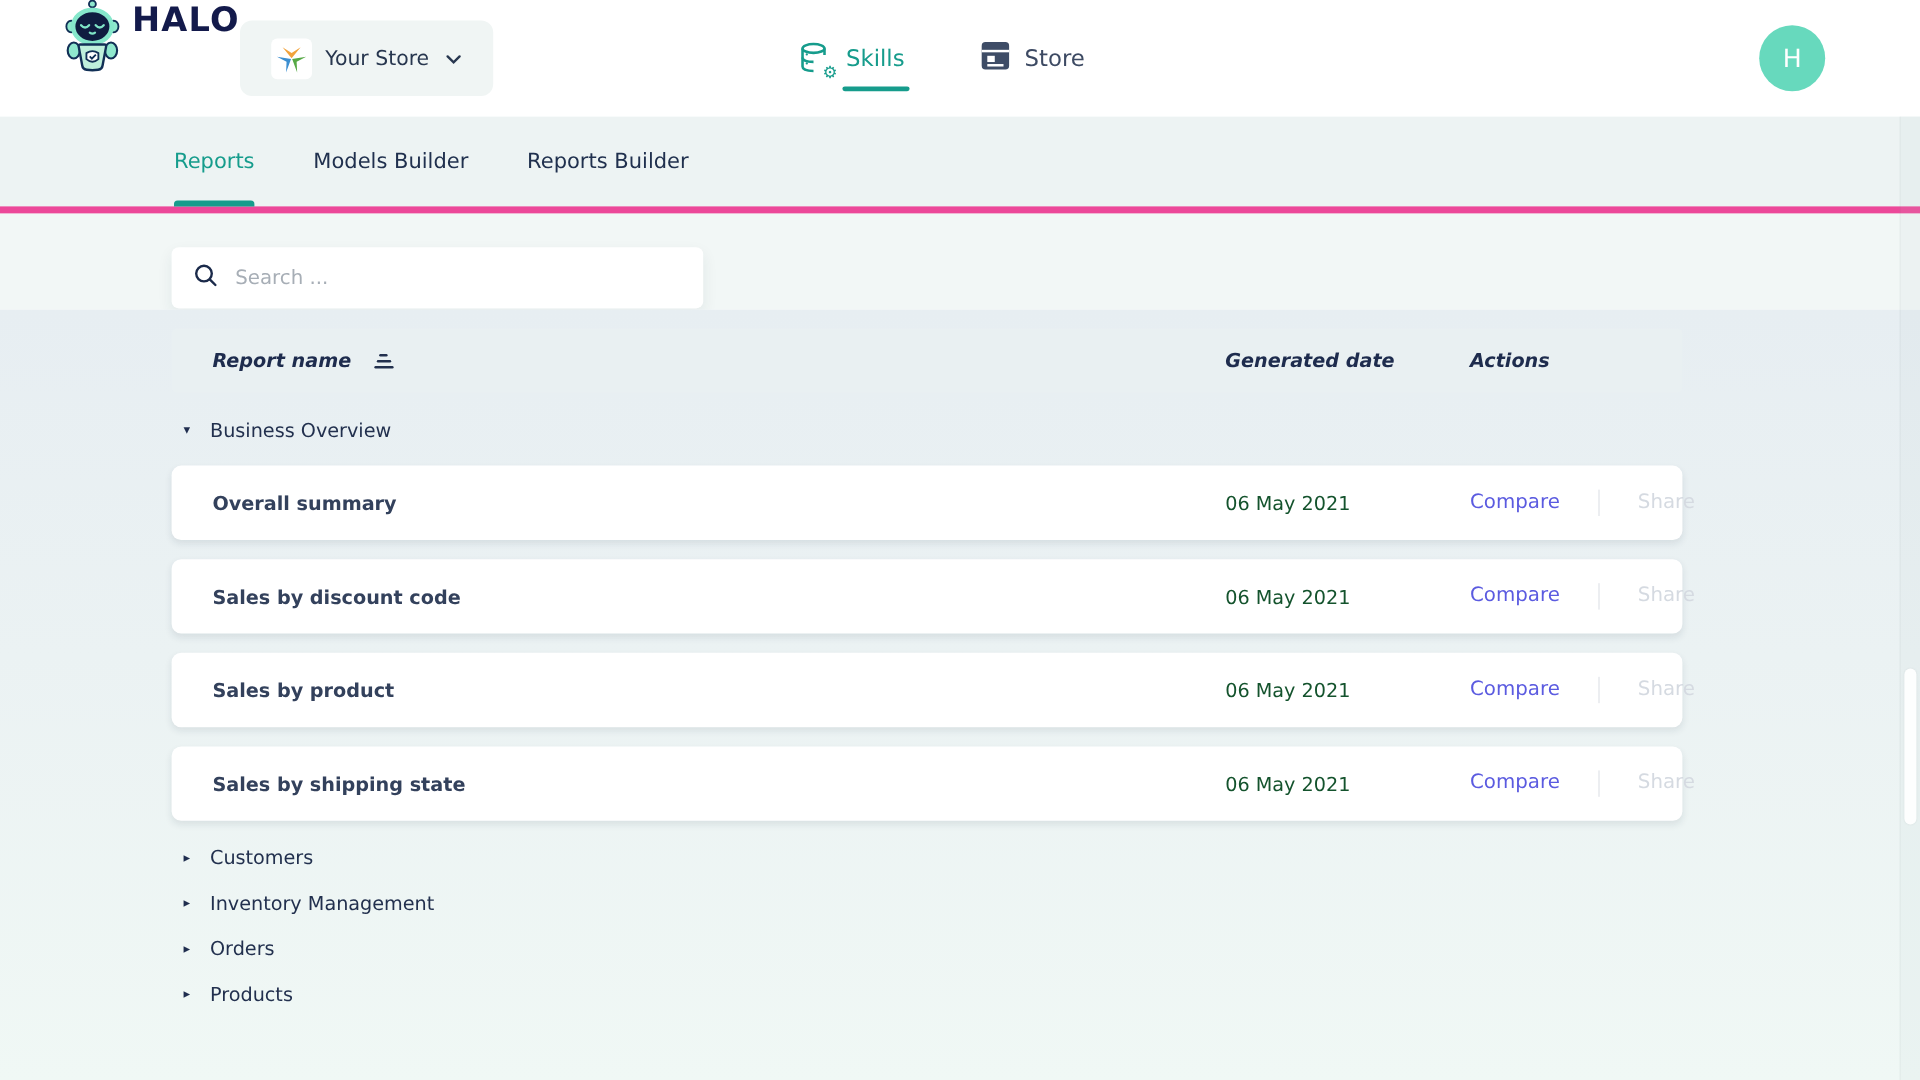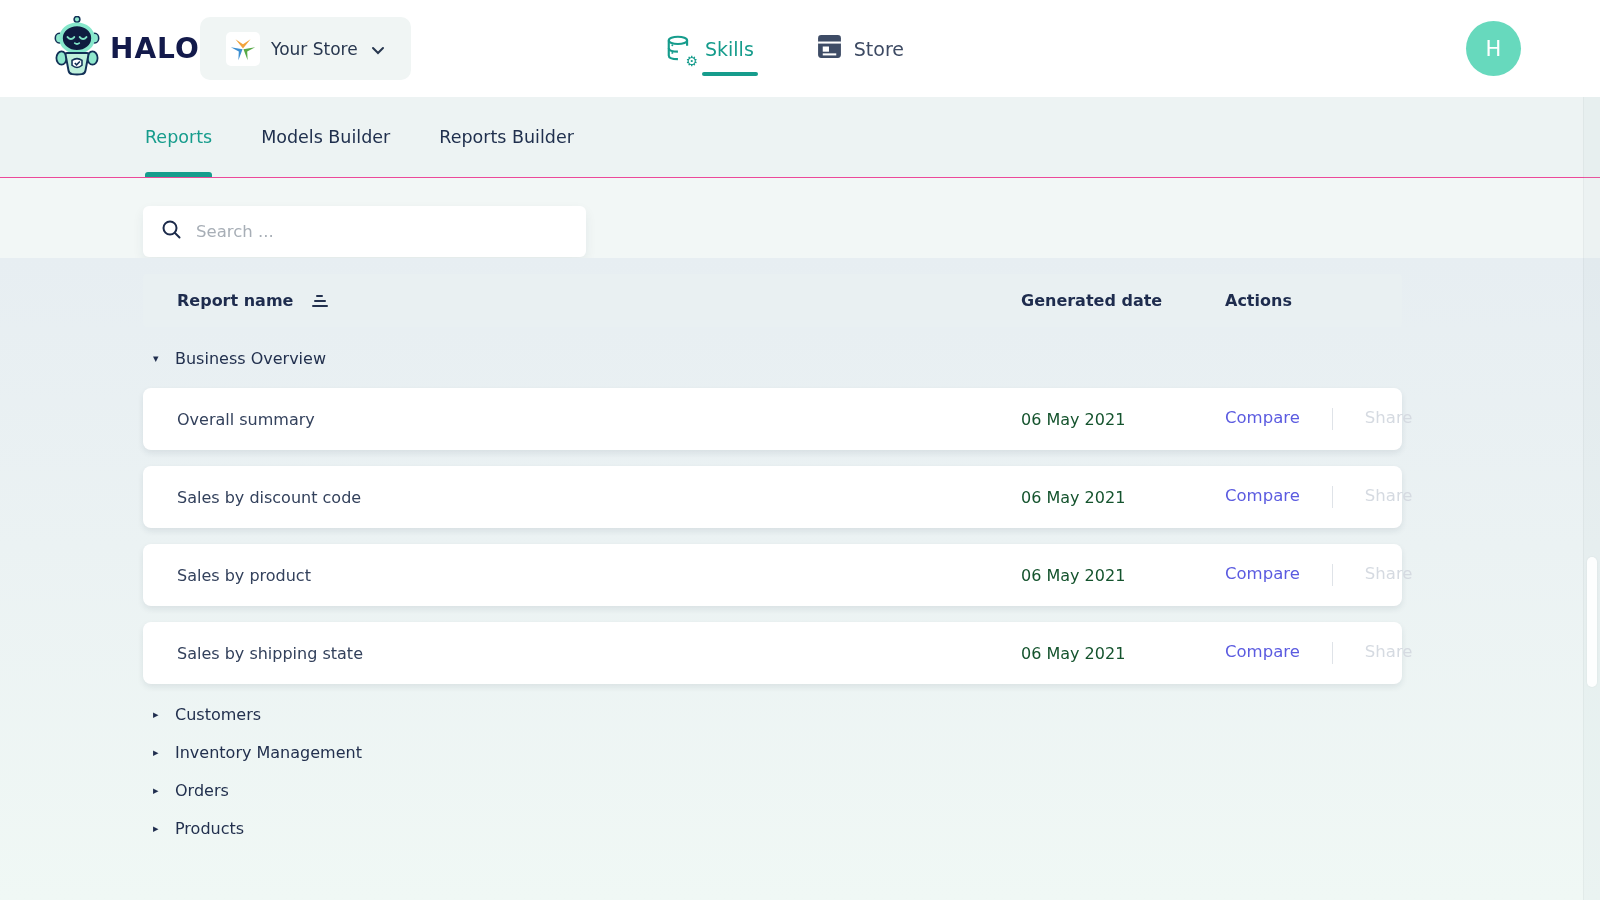--- a/index.html
+++ b/index.html
@@ -4,21 +4,21 @@
 <style>
   * { margin:0; padding:0; box-sizing:border-box; }
   html,body { width:1600px; height:900px; overflow:hidden; }
   body {
     font-family:"DejaVu Sans","Liberation Sans",sans-serif;
     background:#fff; color:#22304e; position:relative;
   }
 
   
   .app-header { position:relative; height:97px; background:#ffffff; }
-  .logo-wrap { position:absolute; left:50px; top:0; height:97px; display:flex; align-items:center; gap:6px; }
+  .logo-wrap { position:absolute; left:50px; top:0; height:97px; display:flex; align-items:flex-start; gap:6px; }
   .brand-name { font-size:28px; font-weight:800; letter-spacing:1px; color:#131a4b; }
   .store-switcher {
     position:absolute; left:200px; top:17px; height:63px; min-width:190px;
     background:#f0f5f4; border:none; border-radius:10px; cursor:pointer;
     display:flex; align-items:center; gap:11px; padding:0 26px;
     font-family:inherit; font-size:17px; color:#28374f;
   }
   .pinwheel-box { width:34px; height:34px; background:#fff; border-radius:5px; display:flex; align-items:center; justify-content:center; }
   .chev { margin-left:2px; }
 
@@ -32,21 +32,21 @@
   .gear-glyph { position:absolute; right:-4px; bottom:-5px; font-size:14px; color:#169c8c; line-height:1; }
   .skills-icon-wrap { position:relative; width:28px; height:28px; }
 
   .avatar {
     position:absolute; right:79px; top:21px; width:55px; height:55px; border-radius:50%;
     background:#67d9bd; color:#ffffff; font-size:21px; font-weight:500;
     display:flex; align-items:center; justify-content:center; cursor:pointer;
   }
 
   
-  .subnav { height:81px; background:#edf3f3; border-bottom:1px solid #ec4899; display:flex; align-items:stretch; padding-left:145px; gap:49px; }
+  .subnav { height:81px; background:#edf3f3; border-bottom:6px solid #ec4899; display:flex; align-items:stretch; padding-left:145px; gap:49px; }
   .subnav-tab { position:relative; display:flex; align-items:center; font-size:17.5px; color:#20304e; cursor:pointer; }
   .subnav-tab.active { color:#169c8c; }
   .subnav-tab.active .tab-underline { position:absolute; left:0; right:0; bottom:0; height:5px; border-radius:3px 3px 0 0; background:#169c8c; }
 
   
   .search-band { height:80px; background:#f2f7f6; position:relative; }
   .search-card {
     position:absolute; left:143px; top:28px; width:443px; height:51px;
     background:#ffffff; border-radius:6px; box-shadow:0 5px 12px rgba(30,50,70,0.07);
     display:flex; align-items:center; padding:0 18px; gap:14px;
@@ -57,33 +57,33 @@
   
   .main-area {
     position:relative; height:642px; padding:16px 0 0 143px;
     background:linear-gradient(180deg,#e7eef2 0%,#ebf2f3 45%,#f0f8f5 100%);
   }
   .content { width:1259px; }
   .grid-row { display:grid; grid-template-columns:878px 204px auto; align-items:center; }
 
   .table-header { height:53px; background:#e9f0f2; border-radius:4px; }
   .th-name-cell { display:flex; align-items:center; gap:16px; padding-left:34px; }
-  .th { font-size:16px; font-weight:600; color:#1e2c4e; }
+  .th { font-size:16px; font-weight:600; color:#1e2c4e;font-style:italic; }
   .sort-btn { background:none; border:none; cursor:pointer; display:flex; align-items:center; padding:2px; }
 
   .group-row { height:28px; display:flex; align-items:center; gap:13px; padding-left:10px; margin:17px 0 16px; cursor:pointer; }
   .group-row.collapsed { margin:10px 0; }
   .caret { font-size:11px; color:#1f2d4e; width:9px; display:inline-block; line-height:1; }
   .group-label { font-size:16px; color:#22304e; }
 
   .report-card {
     height:62px; background:#ffffff; border-radius:8px; margin-bottom:16px;
     box-shadow:0 3px 6px rgba(25,42,70,0.09);
   }
-  .cell-name { padding-left:34px; font-size:16px; color:#33415c; }
+  .cell-name { padding-left:34px; font-size:16px; color:#33415c;font-weight:bold; }
   .cell-date { font-size:16px; color:#14532d; }
   .cell-actions { display:flex; gap:32px; }
   .compare-link { font-size:16.5px; color:#5b5be0; text-decoration:none; cursor:pointer; }
   .action-divider { width:1px; height:22px; background:#dfe3e8; }
   .share-link { font-size:16.5px; color:#d5dae1; text-decoration:none; cursor:pointer; }
 
   
   .scroll-strip { position:absolute; right:0; top:97px; bottom:0; width:17px; background:rgba(190,205,210,0.10); border-left:1px solid rgba(0,0,0,0.03); }
   .scroll-thumb { position:absolute; right:3px; top:460px; width:10px; height:130px; border-radius:5px; background:rgba(255,255,255,0.9); box-shadow:0 0 2px rgba(0,0,0,0.08); }
 </style>

